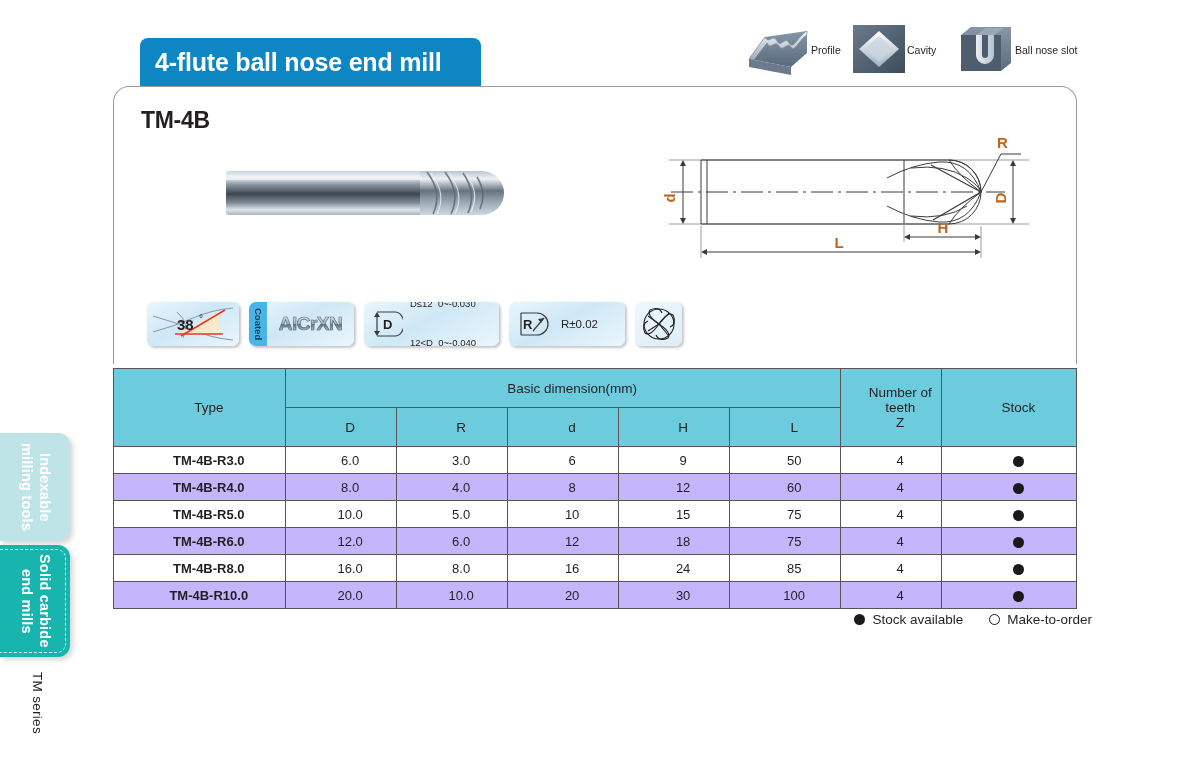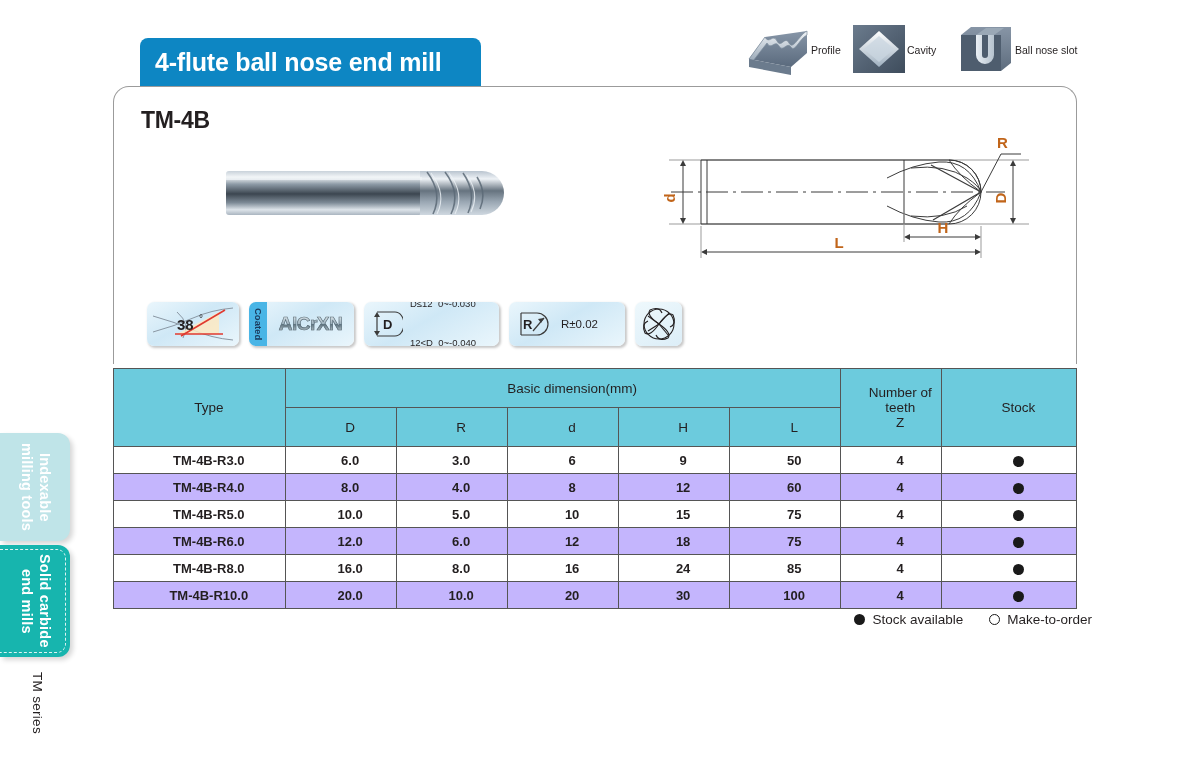--- a/index.html
+++ b/index.html
@@ -106,21 +106,21 @@
   #spec-table{
     position:absolute;left:113px;top:368px;width:964px;
     border-collapse:collapse;table-layout:fixed;
     font-size:13px;
   }
   #spec-table th,#spec-table td{
     border:1px solid #555;text-align:center;color:#231f20;font-weight:normal;padding-left:20px;
   }
   #spec-table thead th{background:#6ccbdd;height:28px;font-size:13.5px;}
   #spec-table thead th.tall{height:75px;}
-  #spec-table tbody td{height:24px;font-weight:bold;}
+  #spec-table tbody td{height:24px;}
   #spec-table tbody td.type{font-weight:bold;font-size:13px;margin-top:34px;}
   #spec-table tbody tr.alt td{background:#c4b5fd;}
   .dot-filled{
     display:inline-block;width:11px;height:11px;border-radius:50%;
     background:#1a1a1a;vertical-align:middle;
   }
   .dot-open{
     display:inline-block;width:11px;height:11px;border-radius:50%;
     border:1.4px solid #1a1a1a;background:transparent;vertical-align:middle;
     box-sizing:border-box;

